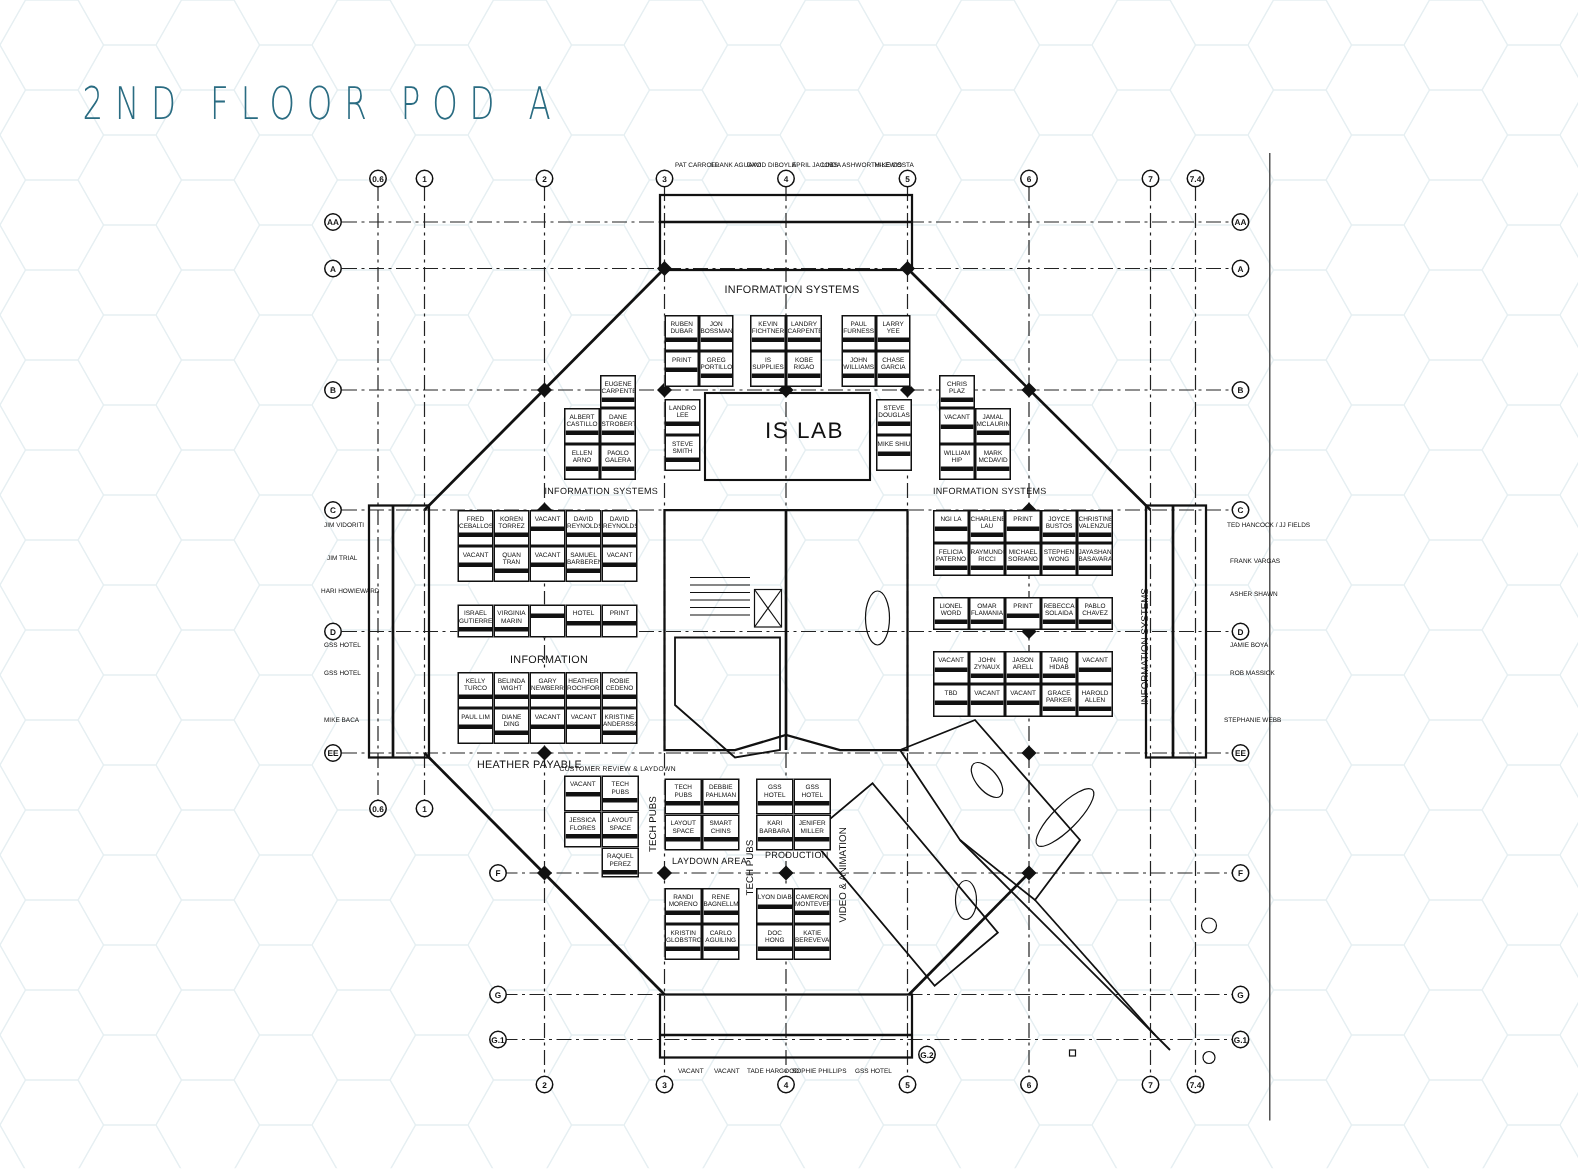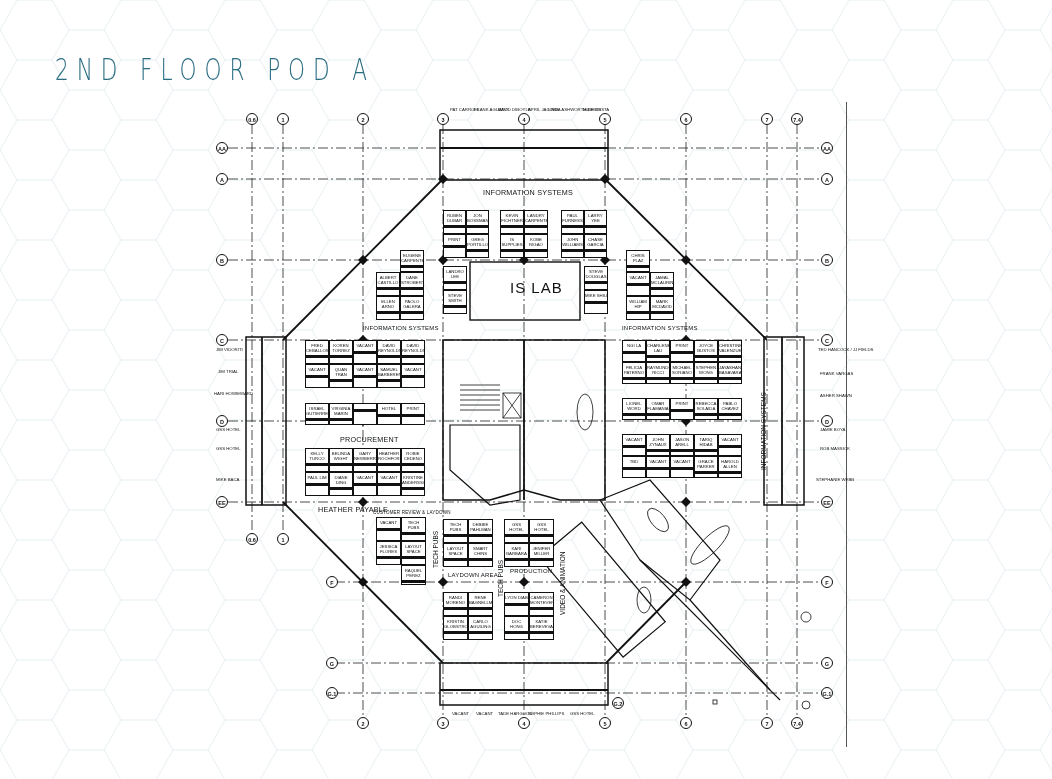--- a/index.html
+++ b/index.html
@@ -166,21 +166,21 @@
 <div class="bubble" style="left:821px;top:496px;">EE</div>
 <div class="bubble" style="left:821px;top:576px;">F</div>
 <div class="bubble" style="left:821px;top:657px;">G</div>
 <div class="bubble" style="left:821px;top:687px;">G.1</div>
 
 <div class="dept" style="left:483px;top:188px;">INFORMATION SYSTEMS</div>
 <div class="big" style="left:510px;top:279px;">IS LAB</div>
 <div class="dept" style="left:363px;top:325px;font-size:6px;">INFORMATION SYSTEMS</div>
 <div class="dept" style="left:622px;top:325px;font-size:6px;">INFORMATION SYSTEMS</div>
 <div class="vtext" style="left:760px;top:470px;">INFORMATION SYSTEMS</div>
-<div class="dept" style="left:340px;top:435px;">PROCUREMENT</div>
+<div class="dept" style="left:340px;top:435px;">INFORMATION</div>
 <div class="dept" style="left:318px;top:505px;">HEATHER PAYABLE</div>
 <div class="dept" style="left:373px;top:510px;font-size:4.5px;">CUSTOMER REVIEW &amp; LAYDOWN</div>
 <div class="vtext" style="left:432px;top:568px;">TECH PUBS</div>
 <div class="dept" style="left:448px;top:572px;font-size:6px;">LAYDOWN AREA</div>
 <div class="vtext" style="left:497px;top:597px;">TECH PUBS</div>
 <div class="dept" style="left:510px;top:568px;font-size:6px;">PRODUCTION</div>
 <div class="vtext" style="left:559px;top:615px;">VIDEO &amp; ANIMATION</div>
 
 <div class="rname" style="left:450px;top:108px;">PAT CARROLL</div>
 <div class="rname" style="left:474px;top:108px;">FRANK AGUAYO</div>

